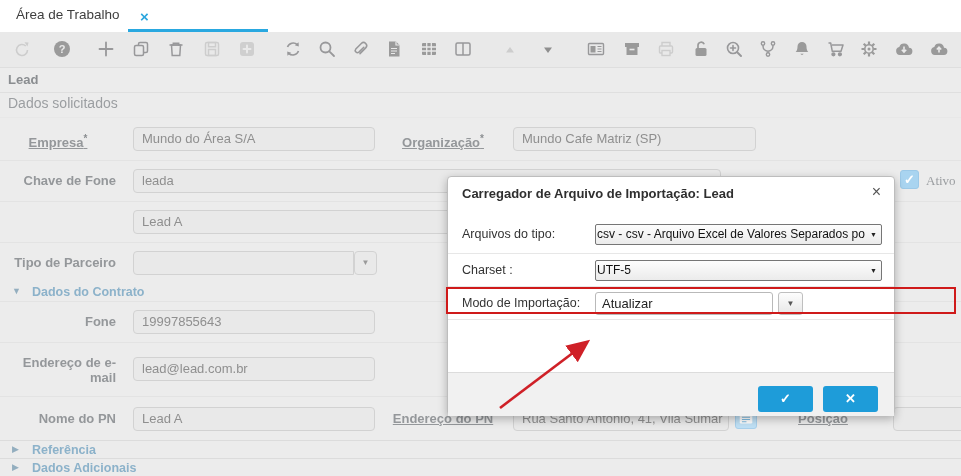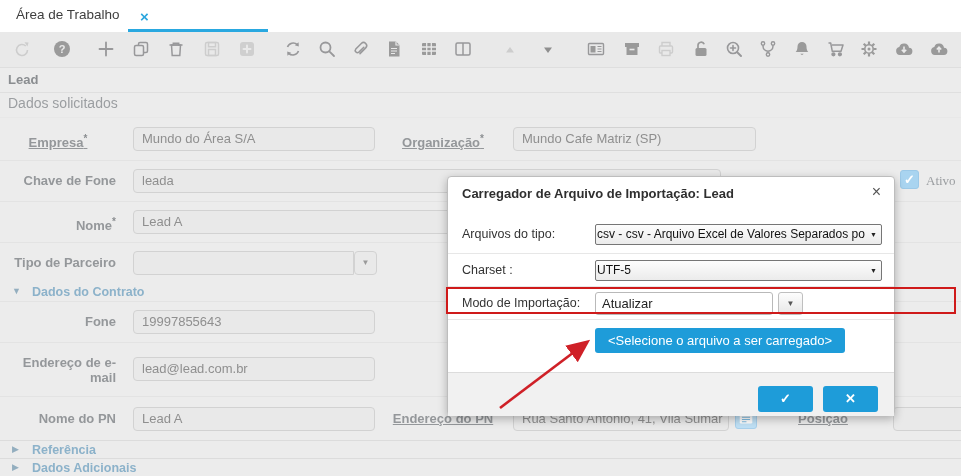--- a/index.html
+++ b/index.html
@@ -280,21 +280,20 @@
 </div>
 
 <div class="row" style="top:160px; height:41px">
   <div class="lbl" style="left:0; top:12px; width:125px; padding-right:9px">Chave de Fone</div>
   <div class="field" style="left:133px; top:8px; width:588px">leada</div>
   <div class="cb" style="left:900px; top:9px"><span>✓</span></div>
   <div class="cb-label" style="left:926px; top:12px">Ativo</div>
 </div>
 
 <div class="row" style="top:201px; height:41px">
-  <div class="lbl" style="left:0; top:12px; width:125px; padding-right:9px"><span>Nome</span><sup>*</sup></div>
   <div class="field" style="left:133px; top:8px; width:588px">Lead A</div>
 </div>
 
 <div class="row" style="top:242px; height:41px">
   <div class="lbl" style="left:0; top:12px; width:125px; padding-right:9px">Tipo de Parceiro</div>
   <div class="field" style="left:133px; top:8px; width:221px; border-radius:4px 0 0 4px"></div>
   <div class="combo-btn" style="left:354px; top:8px"><span>▼</span></div>
 </div>
 
 <div class="section" style="top:283px; border-top:none">
@@ -356,21 +355,20 @@
     </div>
   </div>
 
   <div class="dlg-row" style="top:109px; height:33px">
     <div class="dlg-lbl" style="top:9px">Modo de Importação:</div>
     <div class="zk-combo-text" style="top:5px">Atualizar</div>
     <div class="zk-combo-btn" style="top:5px"><span>▼</span></div>
   </div>
 
   <div class="dlg-row" style="top:142px; height:53px"></div>
-  <button class="file-btn" style="top:151px">&lt;Selecione o arquivo a ser carregado&gt;</button>
 
   <div class="dlg-footer">
     <button class="ft-btn" style="left:310px"><span>✓</span></button>
     <button class="ft-btn" style="left:375px"><span>✕</span></button>
   </div>
 </div>
 
 <div class="red-rect"></div>
 <svg class="red-arrow" viewBox="0 0 160 85">
   <defs>

